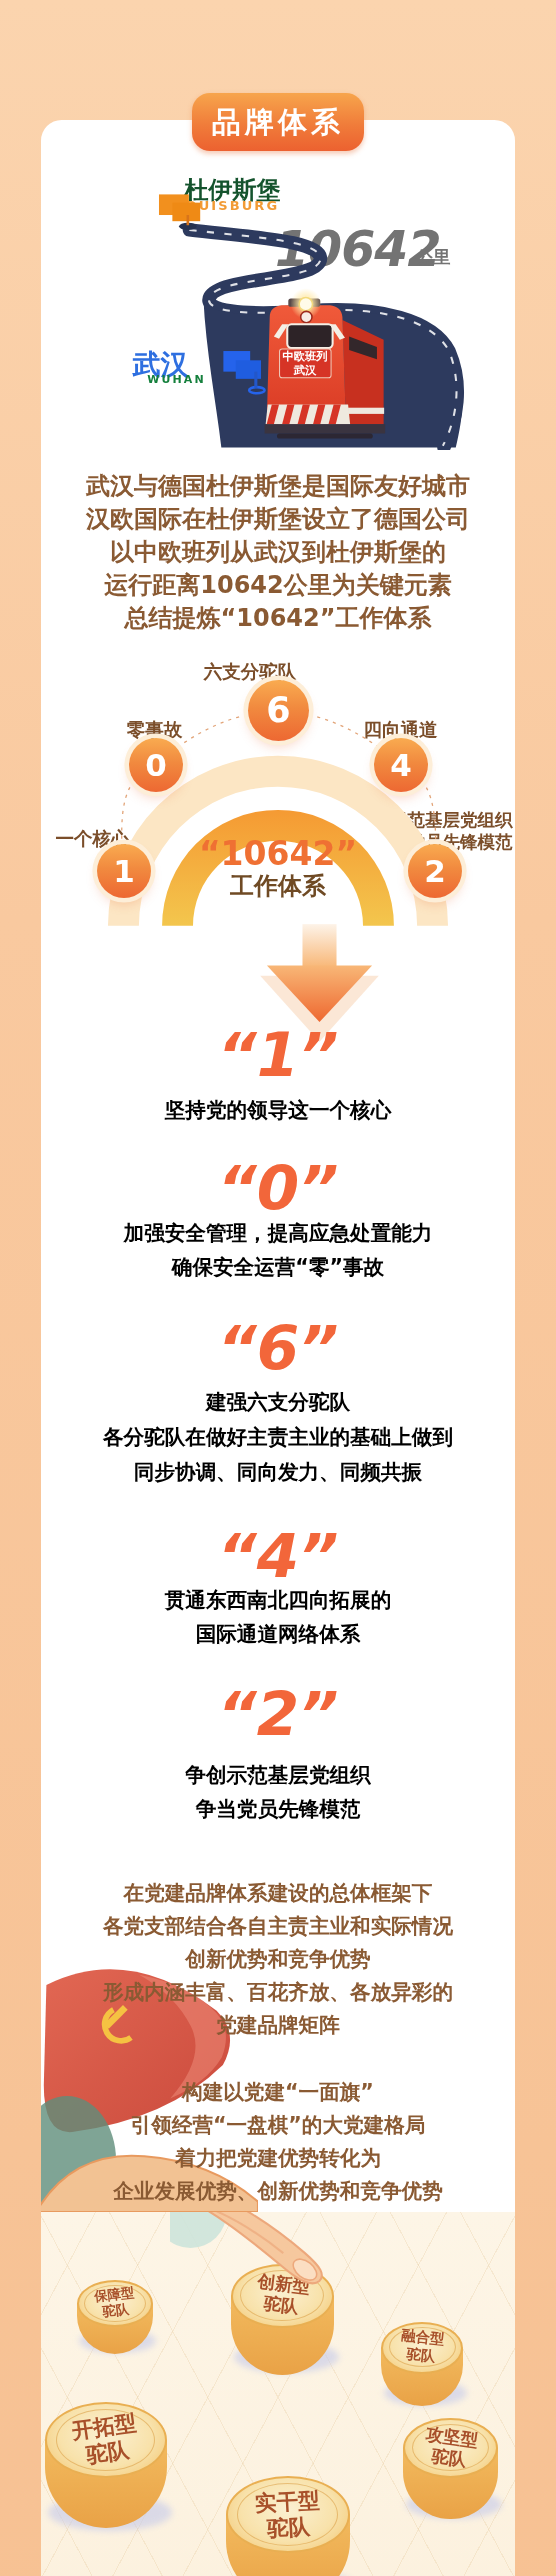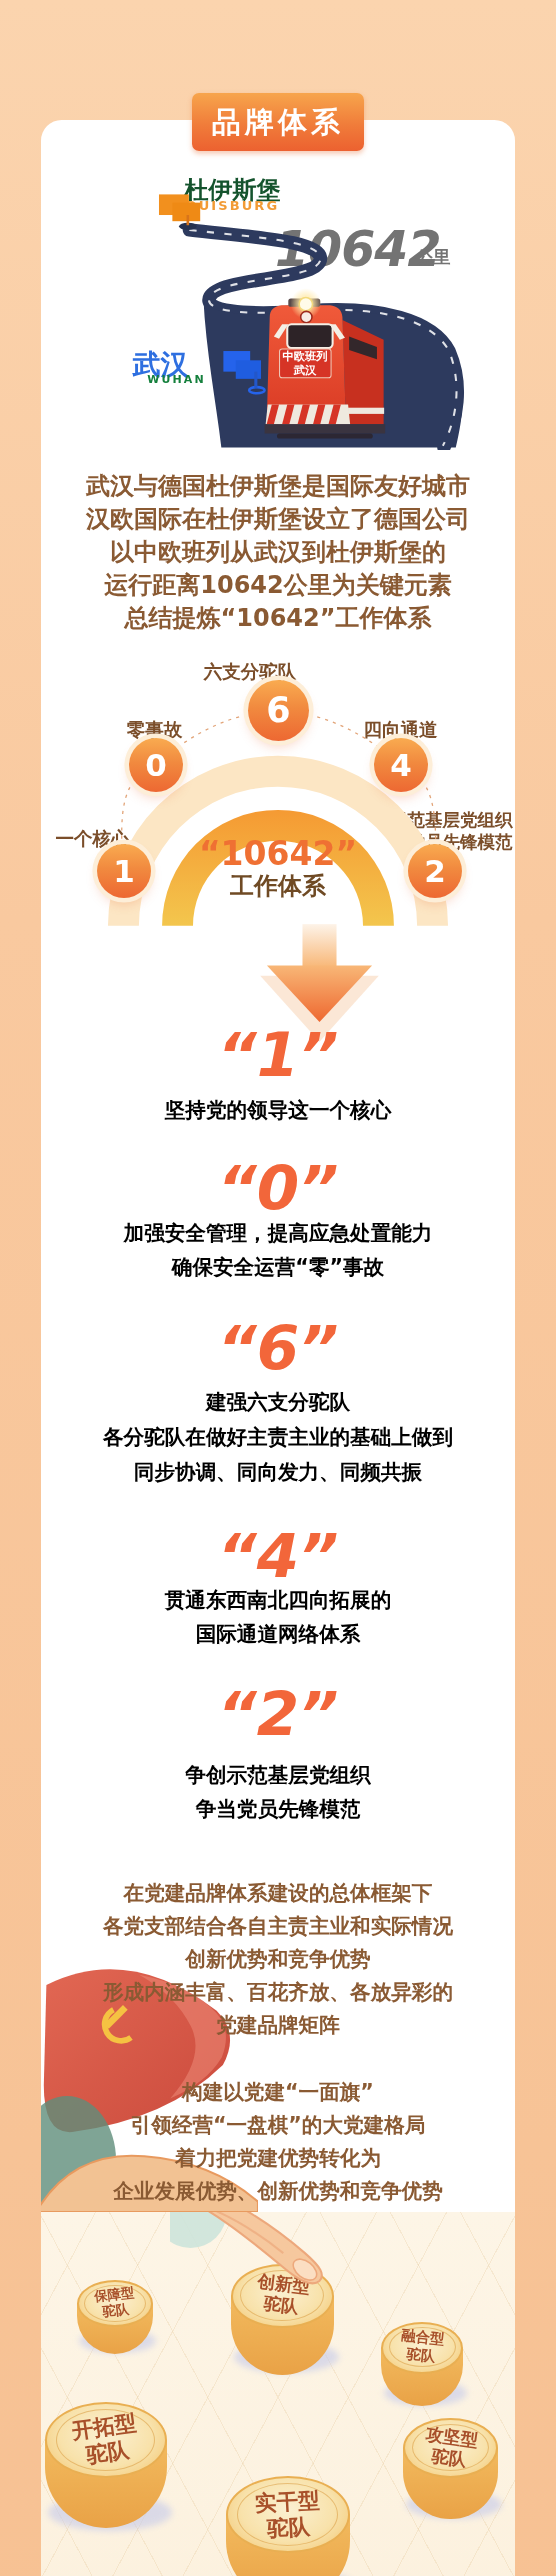--- a/index.html
+++ b/index.html
@@ -5,21 +5,21 @@
   html,body{margin:0;padding:0;background:#f2f2f2;}
   .poster{
     position:relative;width:556px;height:3065px;overflow:hidden;
     background:linear-gradient(180deg,#fbd4ae 0%,#f9c99f 30%,#f7c396 70%,#f7c091 100%);
     font-family:"DejaVu Sans","Liberation Sans",sans-serif;
   }
   .abs{position:absolute;}
   .center-text{text-align:center;left:0;width:474px;}
   
   .badge1{
-    left:192px;top:93px;width:172px;height:58px;border-radius:7px;
+    left:192px;top:93px;width:172px;height:58px;border-radius:18px;
     background:linear-gradient(180deg,#f7a54c 0%,#f07c3a 55%,#ec6130 100%);
     color:#fff;font-size:29px;font-weight:bold;letter-spacing:4.1px;
     line-height:58px;text-align:center;z-index:5;
     box-shadow:0 2.1px 5.2px rgba(228,110,48,.35);
   }
   
   .card1{
     left:41px;top:120px;width:474px;height:2493px;background:#ffffff;
     border-radius:20.6px;overflow:hidden;z-index:2;
   }

